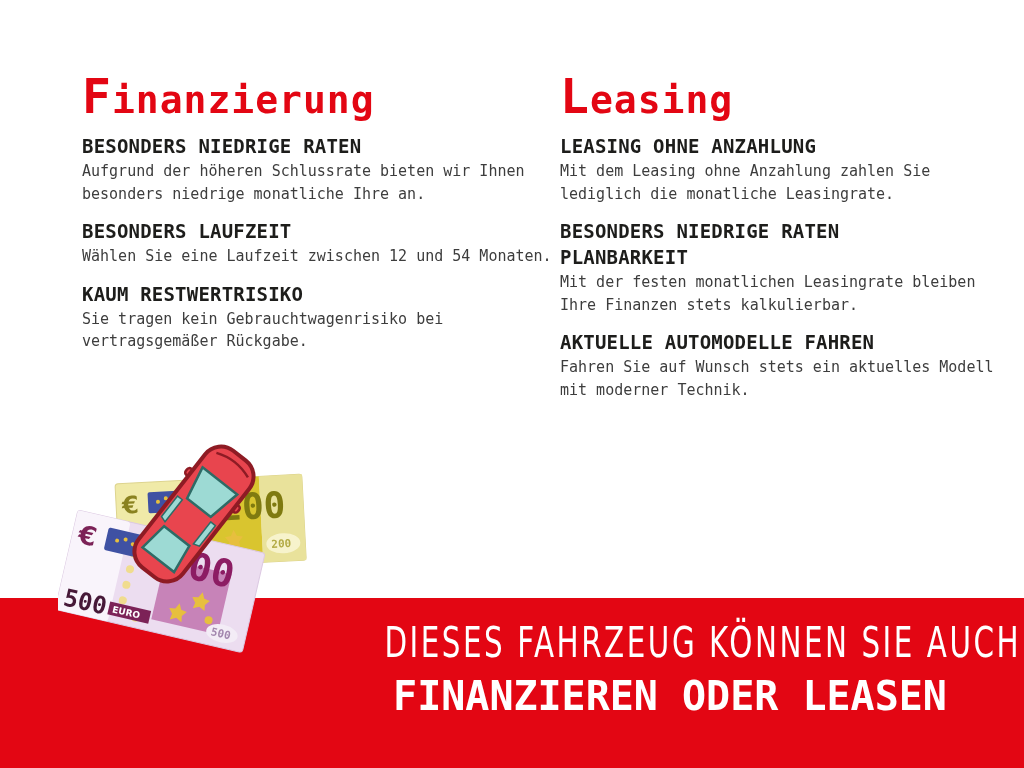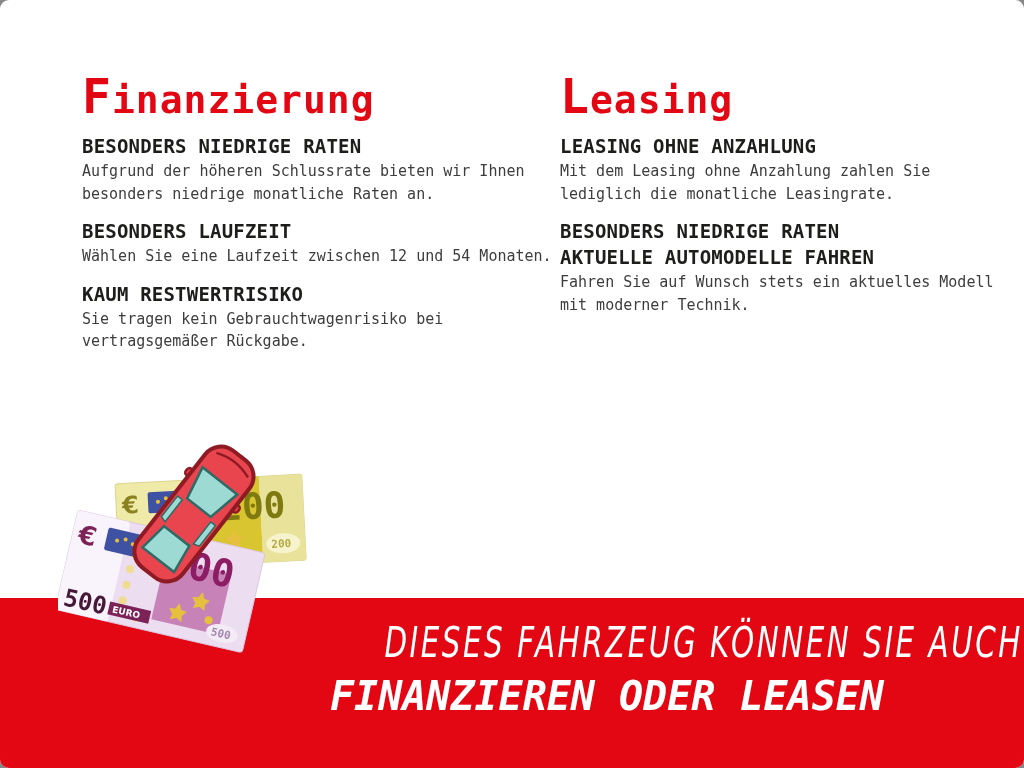--- a/index.html
+++ b/index.html
@@ -9,21 +9,20 @@
     --white:#ffffff;
   }
   *{margin:0;padding:0;box-sizing:border-box;}
   html,body{background:#888;}
   .page{
     position:relative;
     width:1024px;height:768px;
     background:var(--white);
     overflow:hidden;
     font-family:"DejaVu Sans Mono", monospace;
-    border-radius:9px;
   }
   
   .col{position:absolute;top:76px;}
   .col-left{left:82px;width:472px;}
   .col-right{left:560px;width:460px;}
   .col-title{
     font-family:"DejaVu Sans Mono", monospace;
     font-weight:bold;
     font-size:38px;line-height:40px;
     color:var(--red);
@@ -51,23 +50,22 @@
   }
   
   .red-band{
     position:absolute;left:0;right:0;top:598px;bottom:0;
     background:var(--red);
     z-index:1;
   }
   
   .banner{
     position:absolute;left:330px;right:14px;top:620px;
-    color:var(--white);
+    text-align:center;color:var(--white);
     z-index:3;
-    font-style:italic;
   }
   .banner-line1{
     display:block;
     font-family:"DejaVu Sans", sans-serif;
     font-weight:400;
     font-size:35px;line-height:44px;
     letter-spacing:3px;
     transform:scale(0.84,1.22);
     transform-origin:center;
     white-space:nowrap;
@@ -92,21 +90,21 @@
 <body>
 
 <div class="page">
 
   <div class="col col-left">
     <div class="col-title">Finanzierung</div>
 
     <div class="section">
       <div class="sec-heading">BESONDERS NIEDRIGE RATEN</div>
       <div class="sec-body">Aufgrund der höheren Schlussrate bieten wir Ihnen
-besonders niedrige monatliche Raten an.</div>
+besonders niedrige monatliche Ihre an.</div>
     </div>
     <div class="section">
       <div class="sec-heading">BESONDERS LAUFZEIT</div>
       <div class="sec-body">Wählen Sie eine Laufzeit zwischen 12 und 54 Monaten.</div>
     </div>
     <div class="section">
       <div class="sec-heading">KAUM RESTWERTRISIKO</div>
       <div class="sec-body">Sie tragen kein Gebrauchtwagenrisiko bei
 vertragsgemäßer Rückgabe.</div>
     </div>
@@ -115,20 +113,25 @@
   <div class="col col-right">
     <div class="col-title">Leasing</div>
 
     <div class="section">
       <div class="sec-heading">LEASING OHNE ANZAHLUNG</div>
       <div class="sec-body">Mit dem Leasing ohne Anzahlung zahlen Sie
 lediglich die monatliche Leasingrate.</div>
     </div>
     <div class="section">
       <div class="sec-heading">BESONDERS NIEDRIGE RATEN</div>
+    </div>
+    <div class="section">
+      <div class="sec-heading">PLANBARKEIT</div>
+      <div class="sec-body">Mit der festen monatlichen Leasingrate bleiben
+Ihre Finanzen stets kalkulierbar.</div>
     </div>
     <div class="section">
       <div class="sec-heading">AKTUELLE AUTOMODELLE FAHREN</div>
       <div class="sec-body">Fahren Sie auf Wunsch stets ein aktuelles Modell
 mit moderner Technik.</div>
     </div>
   </div>
 
   <div class="red-band"></div>
 

